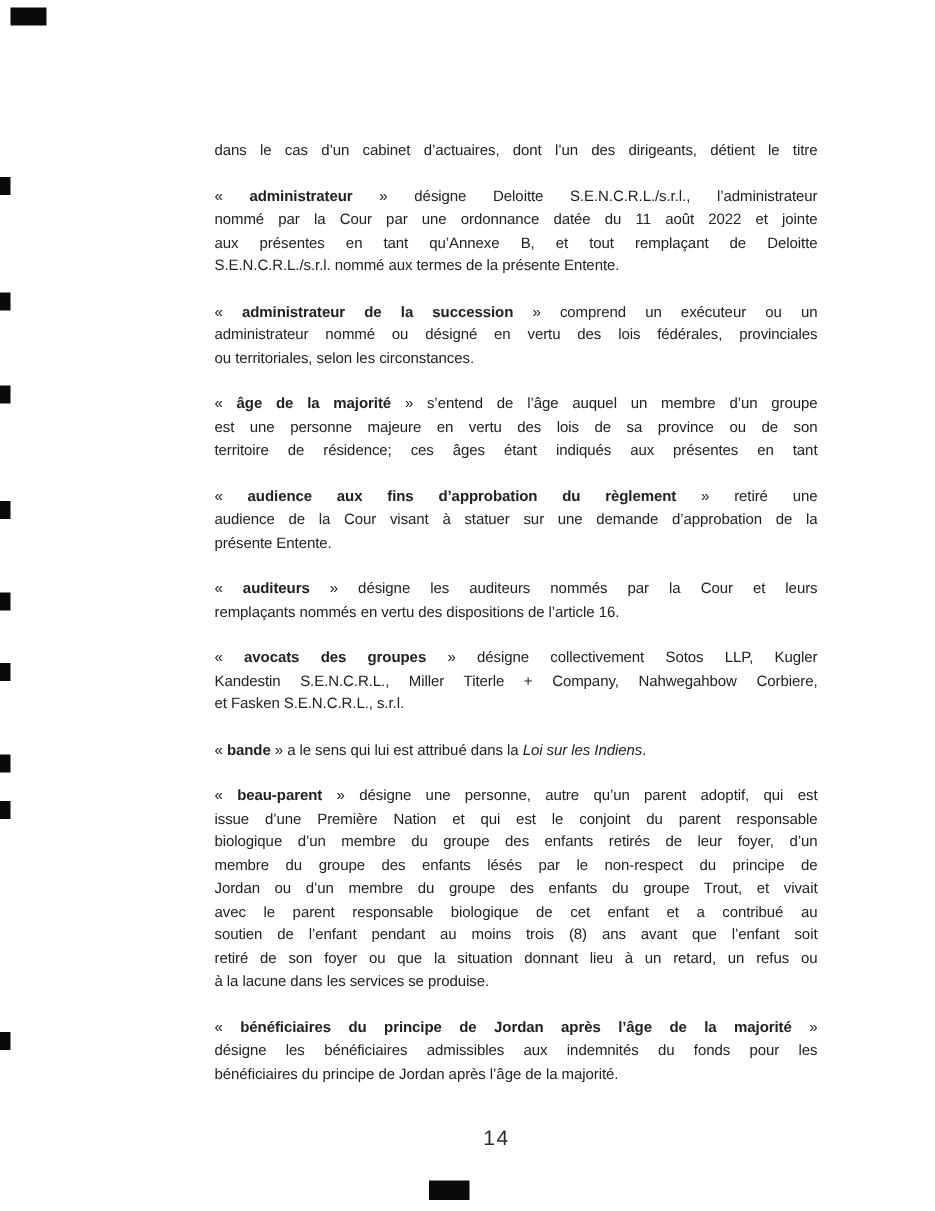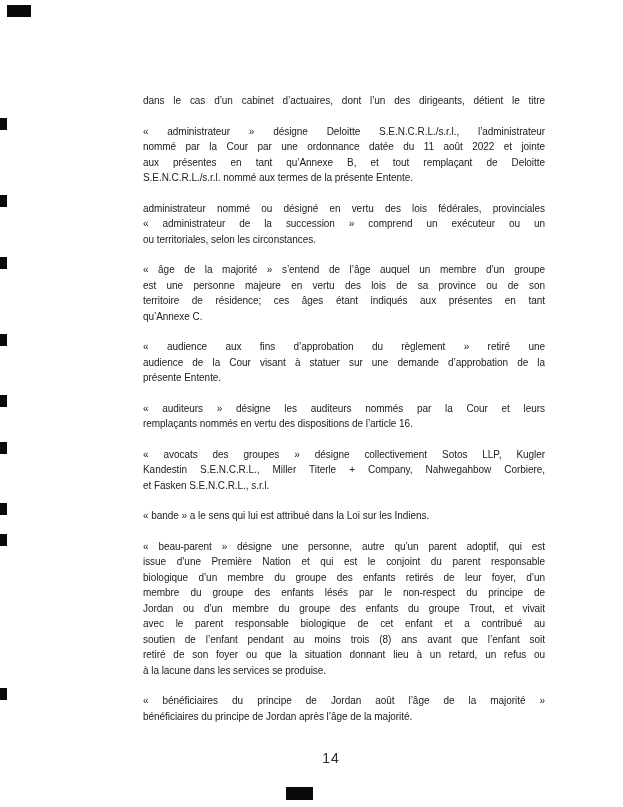--- a/index.html
+++ b/index.html
@@ -21,22 +21,22 @@
     letter-spacing: -0.05px;
     margin-top: 23px;
   }
   .para { margin: 0 0 15px 0; }
   .line {
     line-height: 15.5px;
     text-align: justify;
     text-align-last: justify;
   }
   .line.last { text-align-last: left; }
-  .b { font-weight: normal; }
-  .i { }
+  .b { font-weight: bold; }
+  .i { font-style: italic; }
   .mark { position: absolute; }
   .page-number {
     position: absolute;
     top: 750px;
     left: 0;
     width: 598px;
     text-align: center;
     font-size: 14px;
     color: #2b2b2b;
     letter-spacing: 1px;
@@ -50,29 +50,28 @@
     <div class="para">
       <div class="line"><span>dans le cas d’un cabinet d’actuaires, dont l’un des dirigeants, détient le titre</span></div>
     </div>
     <div class="para">
       <div class="line"><span>« </span><span class="b">administrateur</span><span> » désigne Deloitte S.E.N.C.R.L./s.r.l., l’administrateur</span></div>
       <div class="line"><span>nommé par la Cour par une ordonnance datée du 11 août 2022 et jointe</span></div>
       <div class="line"><span>aux présentes en tant qu’Annexe B, et tout remplaçant de Deloitte</span></div>
       <div class="line last"><span>S.E.N.C.R.L./s.r.l. nommé aux termes de la présente Entente.</span></div>
     </div>
     <div class="para">
+      <div class="line"><span>« </span><span class="b">administrateur de la succession</span><span> » comprend un exécuteur ou un</span></div>
       <div class="line"><span>administrateur nommé ou désigné en vertu des lois fédérales, provinciales</span></div>
-      <div class="line"><span>« </span><span class="b">administrateur de la succession</span><span> » comprend un exécuteur ou un</span></div>
       <div class="line last"><span>ou territoriales, selon les circonstances.</span></div>
     </div>
     <div class="para">
       <div class="line"><span>« </span><span class="b">âge de la majorité</span><span> » s’entend de l’âge auquel un membre d’un groupe</span></div>
       <div class="line"><span>est une personne majeure en vertu des lois de sa province ou de son</span></div>
       <div class="line"><span>territoire de résidence; ces âges étant indiqués aux présentes en tant</span></div>
-      <div class="line last"><span>qu’Annexe C.</span></div>
     </div>
     <div class="para">
       <div class="line"><span>« </span><span class="b">audience aux fins d’approbation du règlement</span><span> » retiré une</span></div>
       <div class="line"><span>audience de la Cour visant à statuer sur une demande d’approbation de la</span></div>
       <div class="line last"><span>présente Entente.</span></div>
     </div>
     <div class="para">
       <div class="line"><span>« </span><span class="b">auditeurs</span><span> » désigne les auditeurs nommés par la Cour et leurs</span></div>
       <div class="line last"><span>remplaçants nommés en vertu des dispositions de l’article 16.</span></div>
     </div>
@@ -89,21 +88,22 @@
       <div class="line"><span>issue d’une Première Nation et qui est le conjoint du parent responsable</span></div>
       <div class="line"><span>biologique d’un membre du groupe des enfants retirés de leur foyer, d’un</span></div>
       <div class="line"><span>membre du groupe des enfants lésés par le non-respect du principe de</span></div>
       <div class="line"><span>Jordan ou d’un membre du groupe des enfants du groupe Trout, et vivait</span></div>
       <div class="line"><span>avec le parent responsable biologique de cet enfant et a contribué au</span></div>
       <div class="line"><span>soutien de l’enfant pendant au moins trois (8) ans avant que l’enfant soit</span></div>
       <div class="line"><span>retiré de son foyer ou que la situation donnant lieu à un retard, un refus ou</span></div>
       <div class="line last"><span>à la lacune dans les services se produise.</span></div>
     </div>
     <div class="para">
-      <div class="line"><span>« </span><span class="b">bénéficiaires du principe de Jordan août l’âge de la majorité</span><span> »</span></div>
+      <div class="line"><span>« </span><span class="b">bénéficiaires du principe de Jordan après l’âge de la majorité</span><span> »</span></div>
+      <div class="line"><span>désigne les bénéficiaires admissibles aux indemnités du fonds pour les</span></div>
       <div class="line last"><span>bénéficiaires du principe de Jordan après l’âge de la majorité.</span></div>
     </div>
   </div>
 
 <div class="page-number">14</div>
 
 <div class="mark" style="left: 7px; top: 5px; width: 24px; height: 12px; background: rgb(10, 10, 10);"></div>
 <div class="mark" style="left: 0px; top: 118px; width: 7px; height: 12px; background: rgb(10, 10, 10);"></div>
 <div class="mark" style="left: 0px; top: 195px; width: 7px; height: 12px; background: rgb(10, 10, 10);"></div>
 <div class="mark" style="left: 0px; top: 257px; width: 7px; height: 12px; background: rgb(10, 10, 10);"></div>

